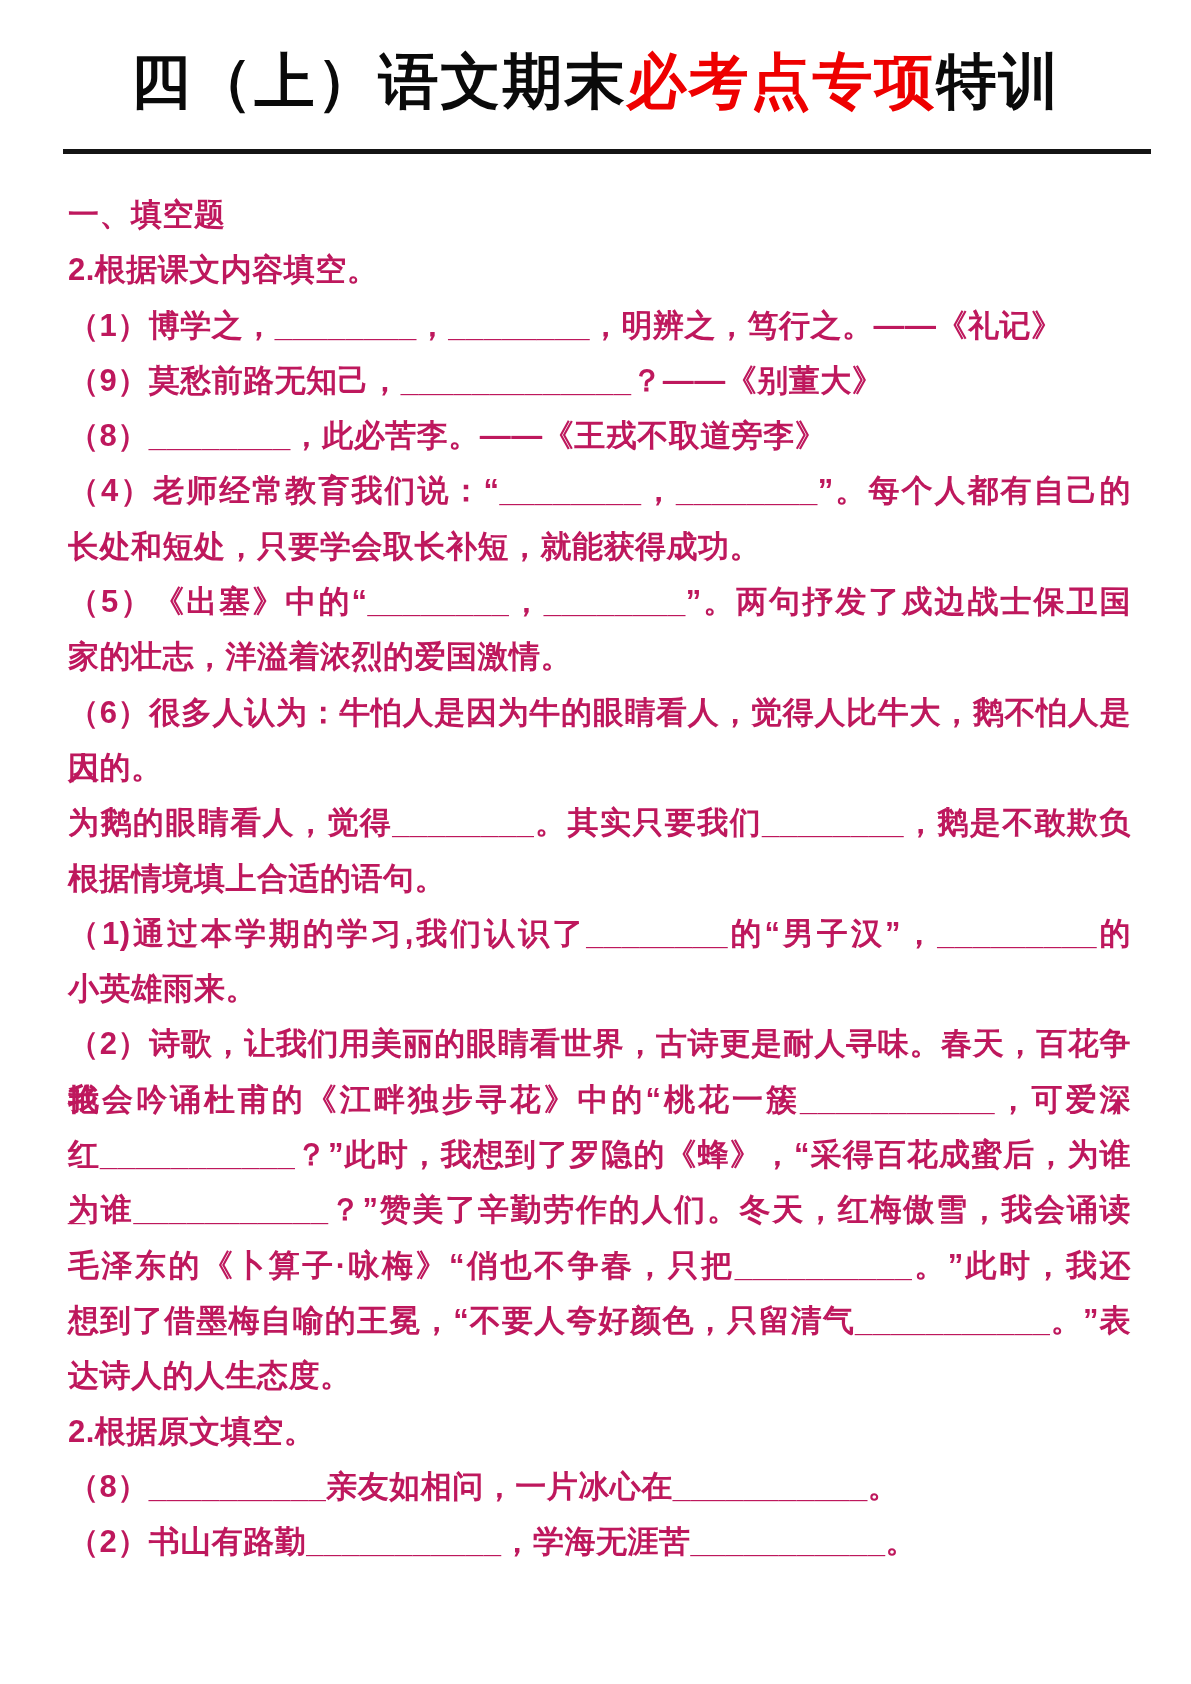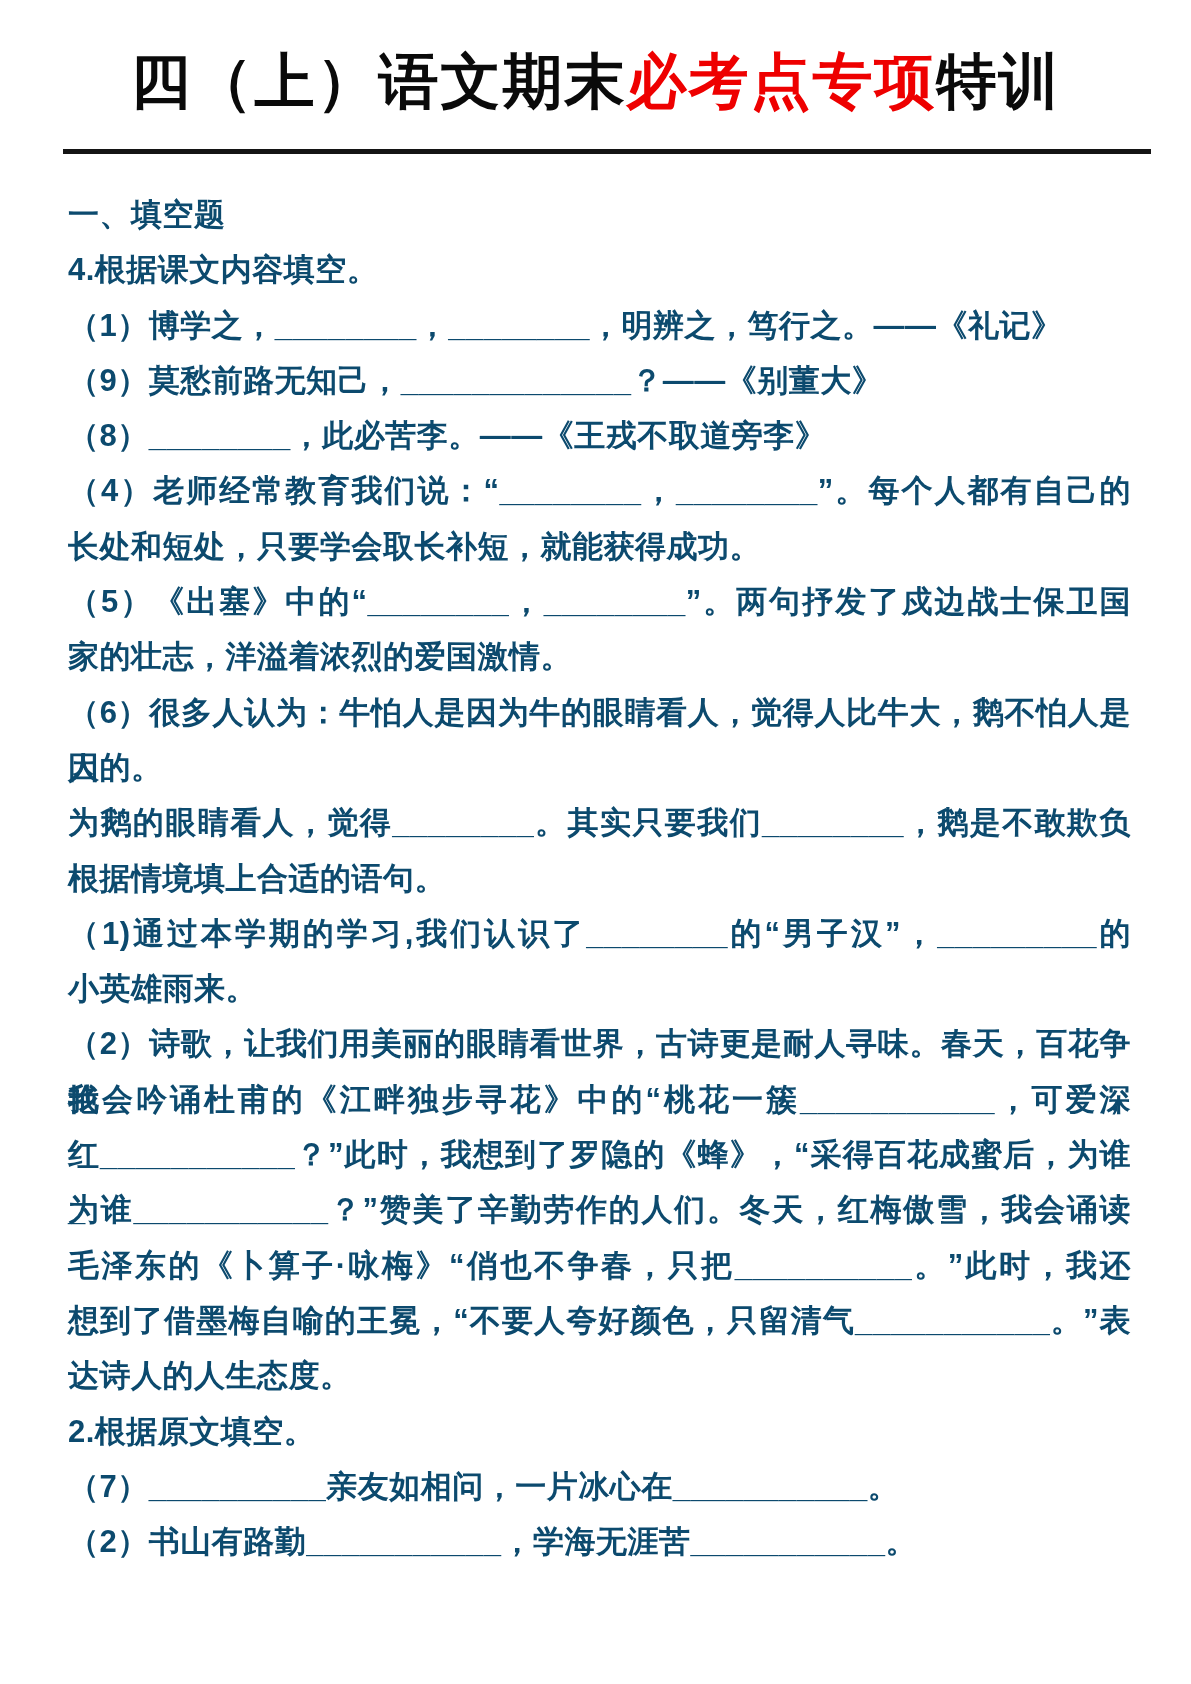--- a/index.html
+++ b/index.html
@@ -39,21 +39,21 @@
     left: 68px;
     right: 60px;
   }
   .line {
     height: 55.3px;
     line-height: 55.3px;
     font-size: 31px;
     font-weight: 700;
     white-space: nowrap;
     letter-spacing: 0.5px;
-    color: #0c4a6e;
+    color: #be185d;
   }
   .just {
     white-space: normal;
     text-align: justify;
     text-align-last: justify;
     text-justify: inter-ideograph;
   }
 </style>
 </head>
 <body>
@@ -61,21 +61,21 @@
 <div class="page">
 
   <div class="title">
     <span>四（上）语文期末</span><span class="hl">必考点专项</span><span>特训</span>
   </div>
 
   <div class="rule"></div>
 
   <div class="body">
     <div class="line">一、填空题</div>
-    <div class="line">4.根据课文内容填空。</div>
+    <div class="line">2.根据课文内容填空。</div>
     <div class="line">（1）博学之，________，________，明辨之，笃行之。——《礼记》</div>
     <div class="line">（9）莫愁前路无知己，_____________？——《别董大》</div>
     <div class="line">（8）________，此必苦李。——《王戎不取道旁李》</div>
     <div class="line just">（4）老师经常教育我们说：“________，________”。每个人都有自己的</div>
     <div class="line">长处和短处，只要学会取长补短，就能获得成功。</div>
     <div class="line just">（5）《出塞》中的“________，________”。两句抒发了戍边战士保卫国</div>
     <div class="line">家的壮志，洋溢着浓烈的爱国激情。</div>
     <div class="line just">（6）很多人认为：牛怕人是因为牛的眼睛看人，觉得人比牛大，鹅不怕人是因</div>
     <div class="line">人的。</div>
     <div class="line just">为鹅的眼睛看人，觉得________。其实只要我们________，鹅是不敢欺负</div>
@@ -83,17 +83,17 @@
     <div class="line just">（1)通过本学期的学习,我们认识了________的“男子汉”，_________的</div>
     <div class="line">小英雄雨来。</div>
     <div class="line just">（2）诗歌，让我们用美丽的眼睛看世界，古诗更是耐人寻味。春天，百花争艳，</div>
     <div class="line just">我会吟诵杜甫的《江畔独步寻花》中的“桃花一簇___________，可爱深</div>
     <div class="line just">红___________？”此时，我想到了罗隐的《蜂》，“采得百花成蜜后，为谁_</div>
     <div class="line just">为谁___________？”赞美了辛勤劳作的人们。冬天，红梅傲雪，我会诵读</div>
     <div class="line just">毛泽东的《卜算子·咏梅》“俏也不争春，只把__________。”此时，我还</div>
     <div class="line just">想到了借墨梅自喻的王冕，“不要人夸好颜色，只留清气___________。”表</div>
     <div class="line">达诗人的人生态度。</div>
     <div class="line">2.根据原文填空。</div>
-    <div class="line">（7）__________亲友如相问，一片冰心在___________。</div>
+    <div class="line">（8）__________亲友如相问，一片冰心在___________。</div>
     <div class="line">（2）书山有路勤___________，学海无涯苦___________。</div>
   </div>
 
 </div>
 
 </body></html>

